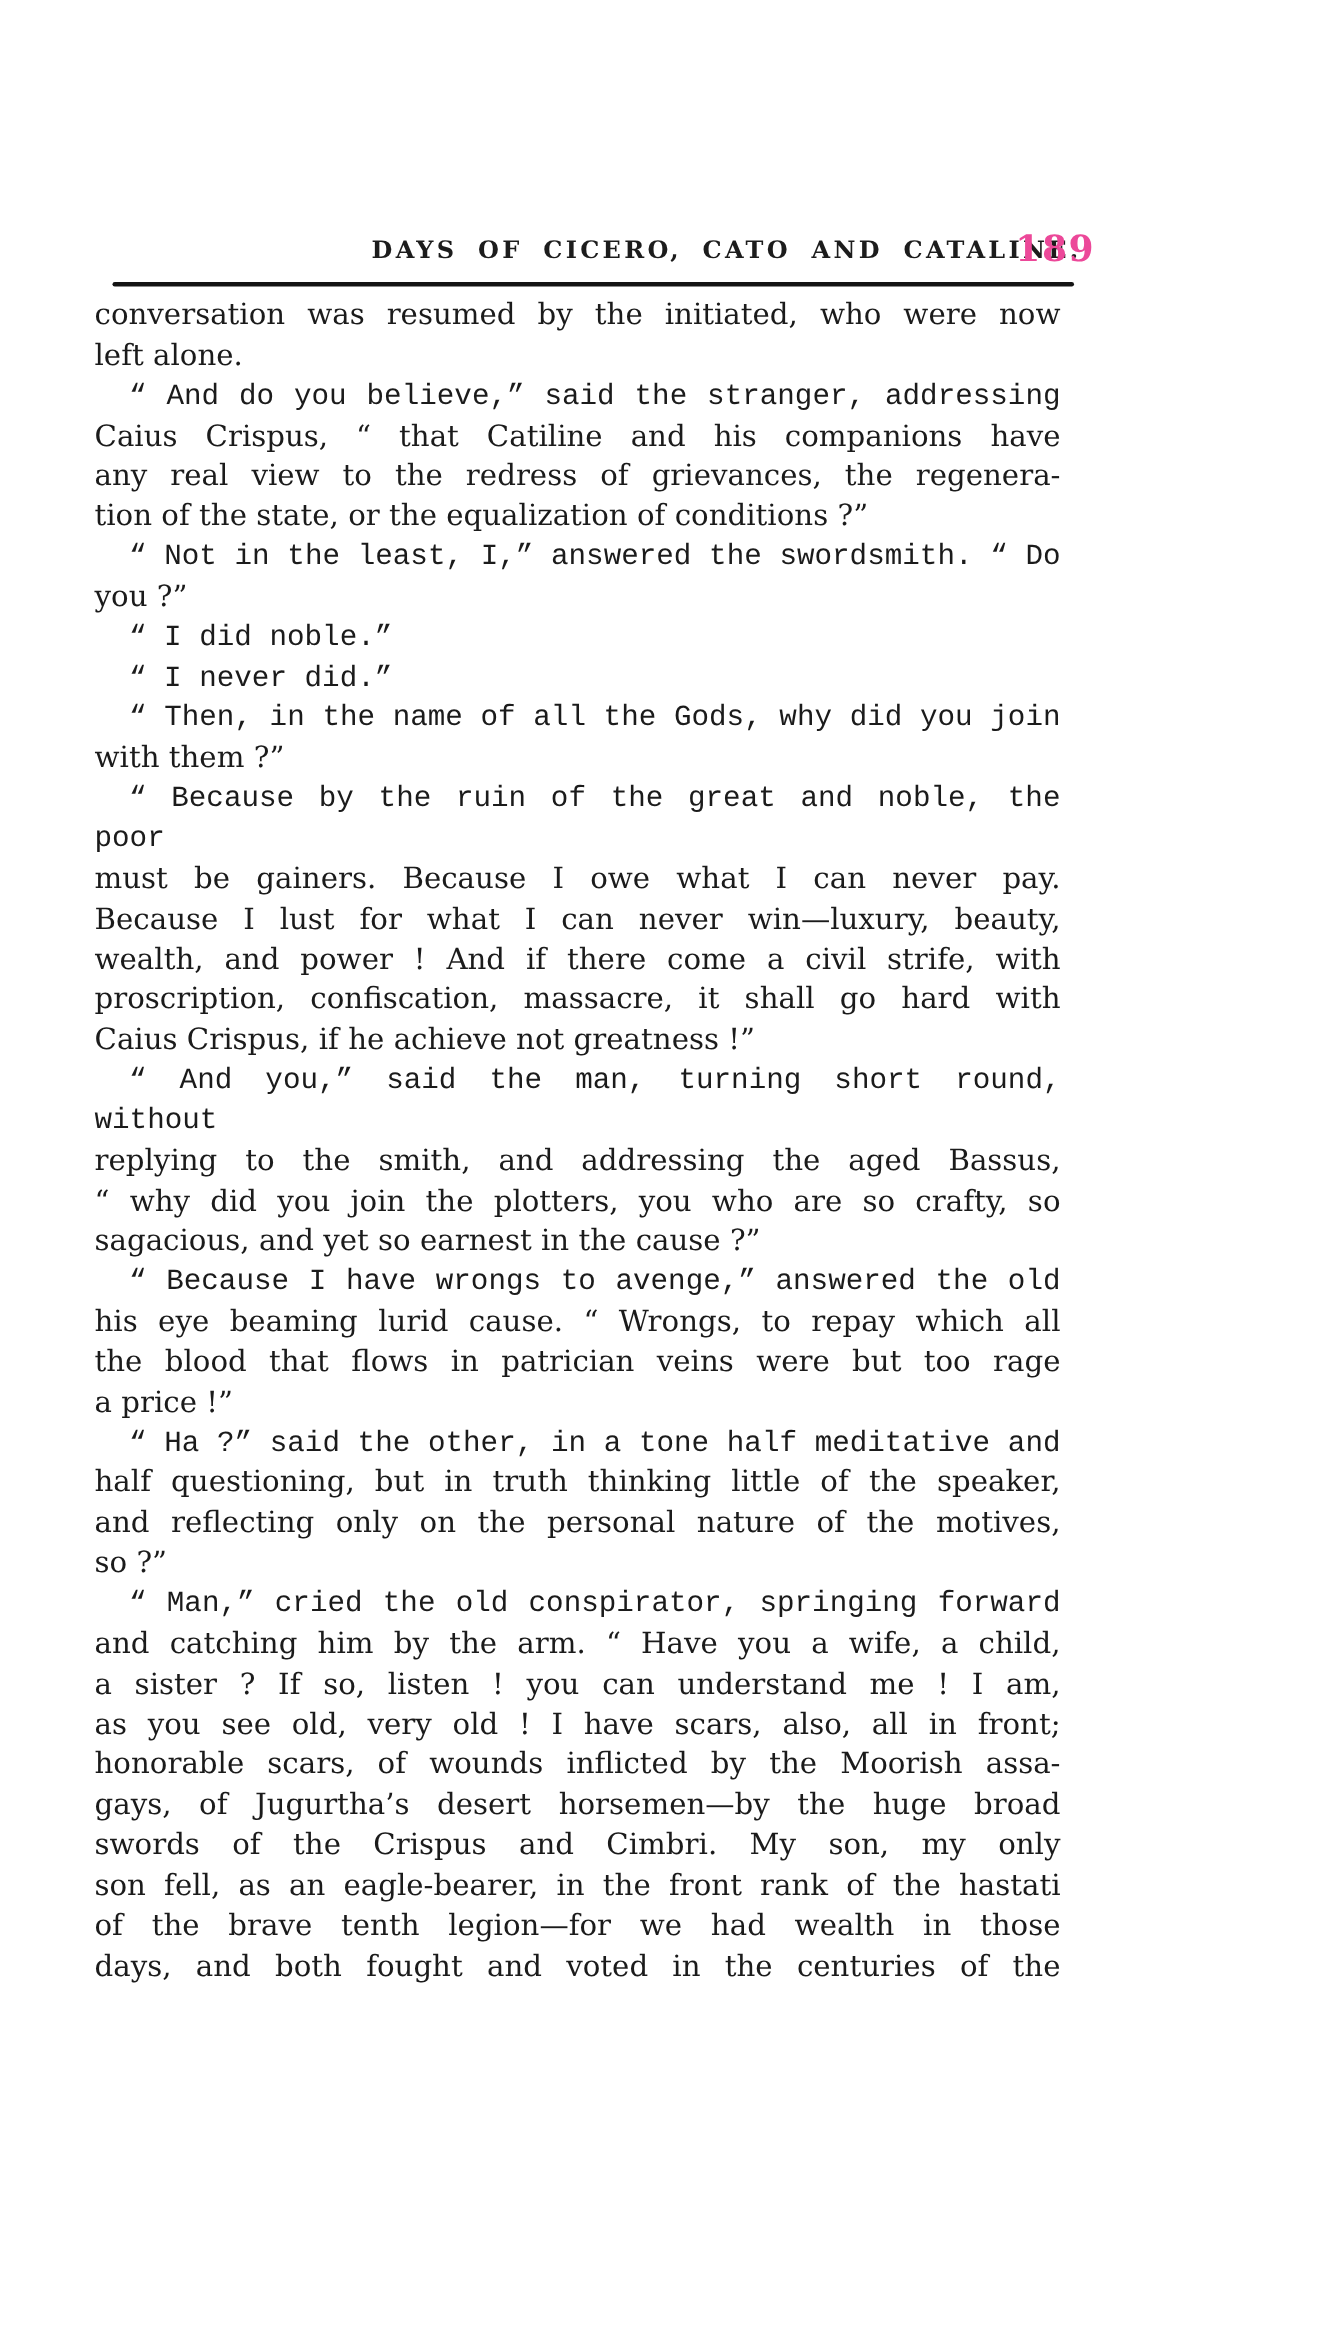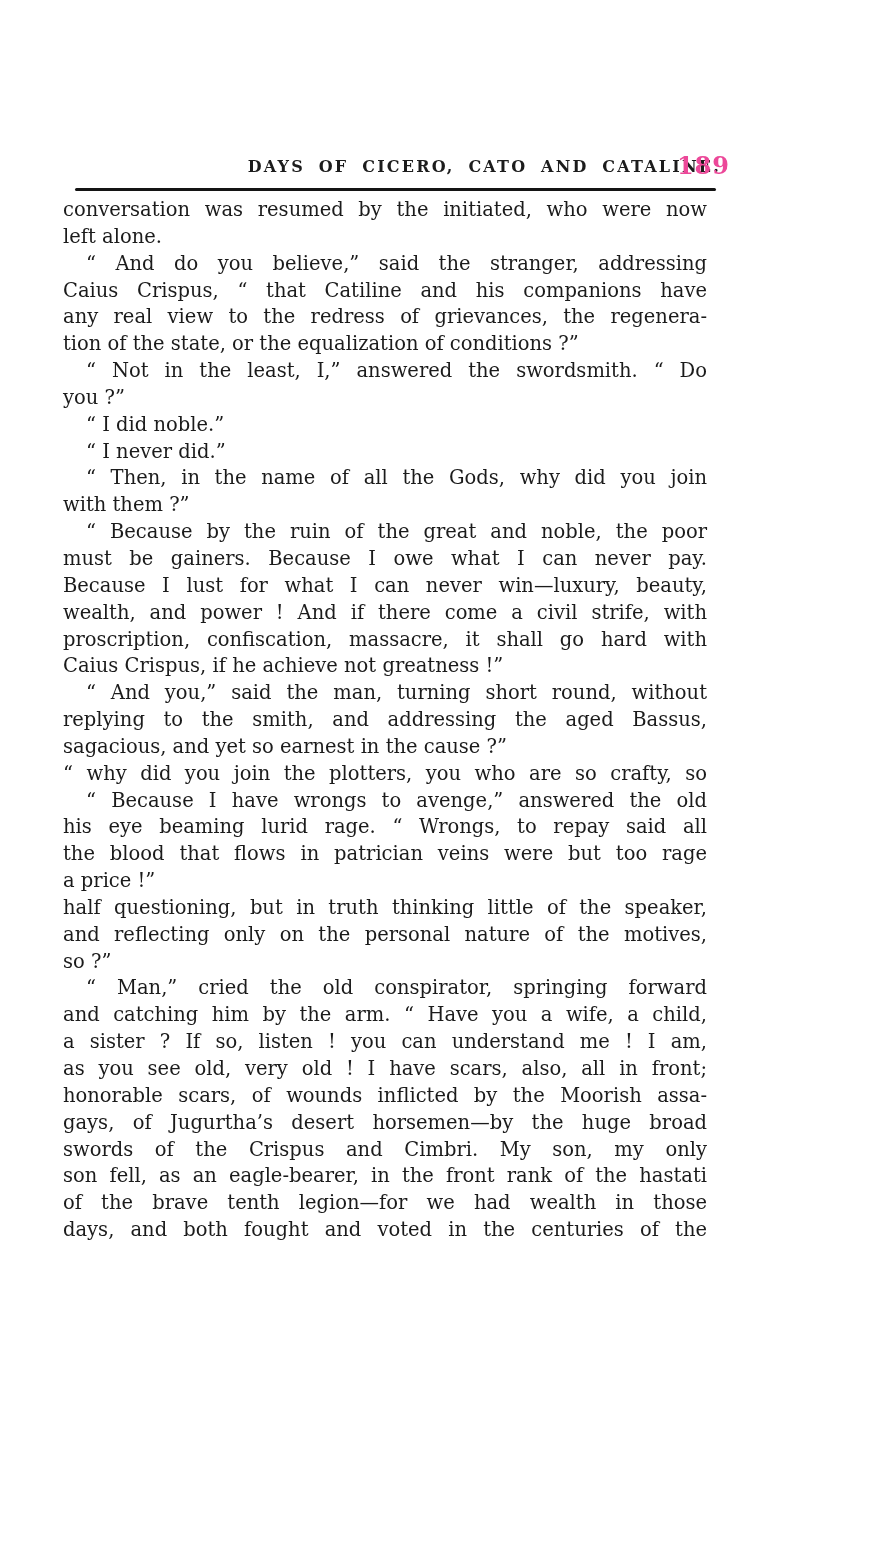--- a/index.html
+++ b/index.html
@@ -70,20 +70,21 @@
   }
   .line {
     text-align: justify;
     text-align-last: justify;
   }
   .line.last {
     text-align-last: left;
   }
   .line.indent {
     text-indent: 23px;
+    font-family: Liberation Mono, monospace;
   }
 </style>
 </head>
 <body>
 
 <div class="page">
 
   <div class="running-header">
     <span class="running-title">DAYS OF CICERO, CATO AND CATALINE.</span>
     <span class="page-number">189</span>
@@ -120,30 +121,31 @@
         <div class="line indent">“ Because by the ruin of the great and noble, the poor</div>
         <div class="line">must be gainers.  Because I owe what I can never pay.</div>
         <div class="line">Because I lust for what I can never win—luxury, beauty,</div>
         <div class="line">wealth, and power !  And if there come a civil strife, with</div>
         <div class="line">proscription, confiscation, massacre, it shall go hard with</div>
         <div class="line last">Caius Crispus, if he achieve not greatness !”</div>
       </div>
       <div class="paragraph">
         <div class="line indent">“ And you,” said the man, turning short round, without</div>
         <div class="line">replying to the smith, and addressing the aged Bassus,</div>
+        <div class="line">“ why did you join the plotters, you who are so crafty, so</div>
         <div class="line last">sagacious, and yet so earnest in the cause ?”</div>
-        <div class="line">“ why did you join the plotters, you who are so crafty, so</div>
       </div>
       <div class="paragraph">
         <div class="line indent">“ Because I have wrongs to avenge,” answered the old</div>
-        <div class="line">his eye beaming lurid rage.  “ Wrongs, to repay said all</div>
+        <div class="line">his eye beaming lurid cause.  “ Wrongs, to repay which all</div>
         <div class="line">the blood that flows in patrician veins were but too rage</div>
         <div class="line last">a price !”</div>
       </div>
       <div class="paragraph">
+        <div class="line indent">“ Ha ?” said the other, in a tone half meditative and</div>
         <div class="line">half questioning, but in truth thinking little of the speaker,</div>
         <div class="line">and reflecting only on the personal nature of the motives,</div>
         <div class="line last">so ?”</div>
       </div>
       <div class="paragraph">
         <div class="line indent">“ Man,” cried the old conspirator, springing forward</div>
         <div class="line">and catching him by the arm.  “ Have you a wife, a child,</div>
         <div class="line">a sister ?  If so, listen !  you can understand me !  I am,</div>
         <div class="line">as you see old, very old !  I have scars, also, all in front;</div>
         <div class="line">honorable scars, of wounds inflicted by the Moorish assa-</div>

